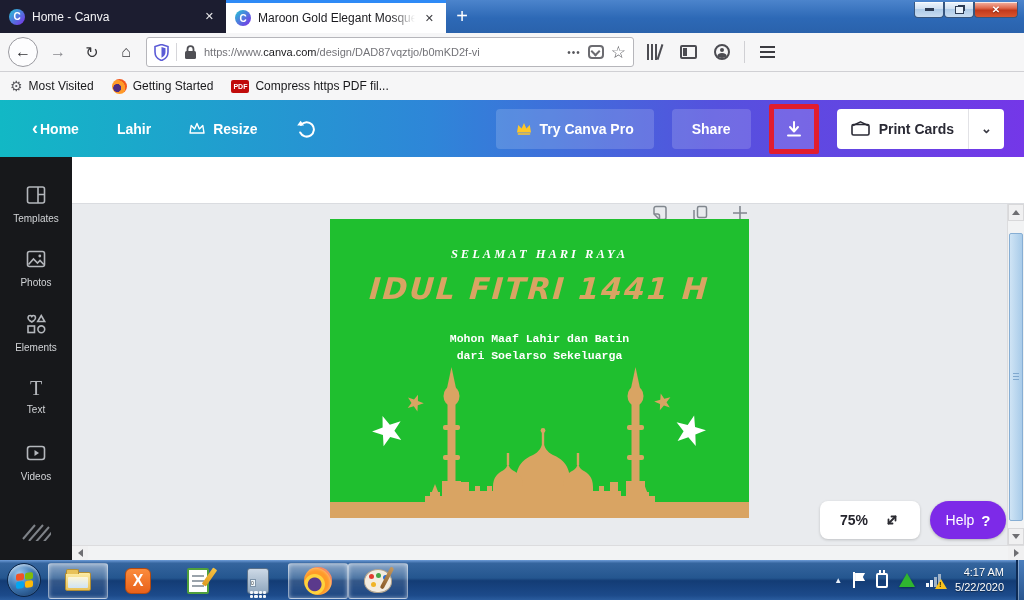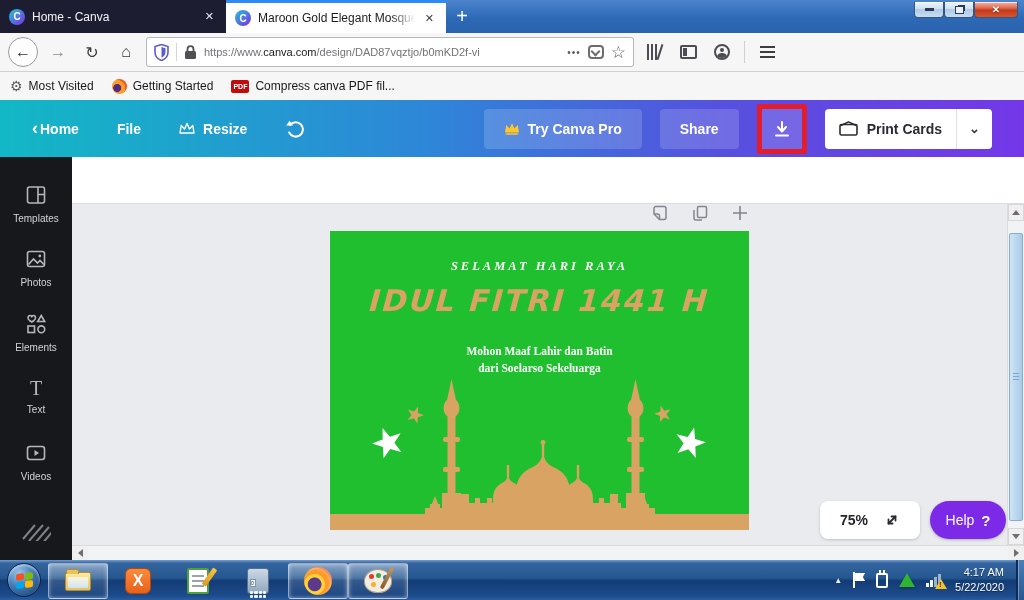--- a/index.html
+++ b/index.html
@@ -75,21 +75,21 @@
   .ffmini { width:15px; height:15px; border-radius:50%; background:radial-gradient(circle at 35% 60%,#4d2d83 0 28%,#ff9a28 32% 58%,#f2581d 62% 100%); }
   .pdfmini { background:#c00b0b; color:#fff; font-size:7px; font-weight:bold; padding:3px 2px; border-radius:2px; }
 
   
   .canva-header { position:absolute; left:0; top:100px; width:1024px; height:57px;
     background:linear-gradient(90deg,#12b8c5 0%,#2e86d8 42%,#5551de 70%,#7437e8 100%);
     display:flex; align-items:center; color:#fff; }
   .ch-left { display:flex; align-items:center; gap:10px; padding-left:18px; }
   .ch-item { display:flex; align-items:center; gap:8px; font-size:14px; font-weight:bold; padding:8px 14px; border-radius:4px; }
   .chev-left { font-size:18px; font-weight:bold; margin-right:-6px; }
-  .ch-right { margin-left:auto; display:flex; align-items:center; gap:18px; padding-right:32px; }
+  .ch-right { margin-left:auto; display:flex; align-items:center; gap:18px; padding-right:20px; }
   .ch-btn { background:rgba(255,255,255,.16); border-radius:4px; height:40px; display:flex;
     align-items:center; justify-content:center; gap:8px; font-size:14px; font-weight:bold; padding:0 20px; }
   .dl-annot { border:5px solid #e11d2e; border-radius:2px; }
   .dl-btn { width:40px; height:40px; background:rgba(255,255,255,.16); display:flex; align-items:center; justify-content:center; }
   .print-btn { background:#fff; color:#2a2a35; border-radius:4px; height:40px; display:flex; align-items:center; font-weight:bold; font-size:14px; }
   .print-main { display:flex; align-items:center; gap:9px; padding:0 14px; }
   .print-chev { border-left:1px solid #e2e2e6; padding:0 12px; font-size:13px; color:#3a3a44; align-self:stretch; display:flex; align-items:center; }
 
   
   .main { position:absolute; left:0; top:157px; width:1024px; height:403px; }
@@ -100,29 +100,29 @@
   .side-item svg { display:block; }
   .texticon { font-family:"Liberation Serif",serif; font-size:20px; color:#b4b7bc; line-height:1; }
   .stripes { margin-top:2px; }
 
   .workspace { position:absolute; left:72px; top:0; width:952px; height:403px; background:#e9ebee; }
   .white-strip { position:absolute; left:0; top:0; width:952px; height:47px; background:#fff; border-bottom:1px solid #dadce0; }
 
   .page-icons { position:absolute; top:46px; left:508px; width:170px; display:flex; justify-content:flex-end; gap:20px; }
   .pi { width:20px; height:20px; display:flex; align-items:center; justify-content:center; }
 
-  .card { position:absolute; left:258px; top:74px; width:419px; height:299px; background:#1fbf2f; overflow:hidden; }
+  .card { position:absolute; left:258px; top:62px; width:419px; height:299px; background:#1fbf2f; overflow:hidden; }
   .card-greeting { position:absolute; left:0; top:28px; width:100%; text-align:center;
     font-family:"Liberation Serif",serif; font-style:italic; font-weight:bold; font-size:12.5px;
     letter-spacing:3px; color:#ffffff; }
   .card-title { position:absolute; left:0; top:52px; width:100%; text-align:center;
     font-family:"DejaVu Sans",sans-serif; font-style:italic; font-weight:bold; font-size:30px;
     letter-spacing:2px; color:#d9a463; transform:skewX(-4deg); }
   .card-msg { position:absolute; left:0; top:112px; width:100%; text-align:center;
-    font-family:Liberation Serif, serif; font-weight:bold; font-size:11.5px; line-height:1.45; color:#ffffff; }
+    font-family:Liberation Mono, monospace; font-weight:bold; font-size:11.5px; line-height:1.45; color:#ffffff; }
   .mosque-svg { position:absolute; left:0; bottom:0; }
 
   .zoom-pill { position:absolute; left:748px; top:344px; width:100px; height:38px; background:#fff;
     border-radius:8px; box-shadow:0 1px 3px rgba(0,0,0,.18); display:flex; align-items:center;
     justify-content:center; gap:16px; font-size:14px; font-weight:bold; color:#25252d; }
   .help-pill { position:absolute; left:858px; top:344px; width:76px; height:38px; background:#7d2ae8;
     border-radius:19px; color:#fff; display:flex; align-items:center; justify-content:center; gap:7px;
     font-size:14px; box-shadow:0 1px 3px rgba(0,0,0,.25); }
   .help-q { font-weight:bold; font-size:15px; }
 
@@ -275,32 +275,32 @@
     <div class="bm">
       <span class="gear">⚙</span>
       <span>Most Visited</span>
     </div>
     <div class="bm">
       <span class="ffmini"></span>
       <span>Getting Started</span>
     </div>
     <div class="bm">
       <span class="pdfmini">PDF</span>
-      <span>Compress canva PDF fil...</span>
+      <span>Compress https PDF fil...</span>
     </div>
   </div>
 
   <div class="canva-header">
     <div class="ch-left">
       <div class="ch-item">
         <span class="chev-left">‹</span>
         <span>Home</span>
       </div>
       <div class="ch-item">
-        <span>File</span>
+        <span>Lahir</span>
       </div>
       <div class="ch-item">
         <svg width="16" height="13" viewBox="0 0 16 13">
           <path d="M1 11 L2.2 3.5 L5.6 7 L8 1.5 L10.4 7 L13.8 3.5 L15 11 Z" fill="none" stroke="#fff" stroke-width="1.4" stroke-linejoin="round"></path>
         </svg>
         <span>Resize</span>
       </div>
       <div class="ch-item">
         <svg width="22" height="18" viewBox="0 0 22 18">
           <path d="M5 5 A 7.2 7.2 0 1 1 4.2 12.5" fill="none" stroke="#fff" stroke-width="2" stroke-linecap="round"></path>

